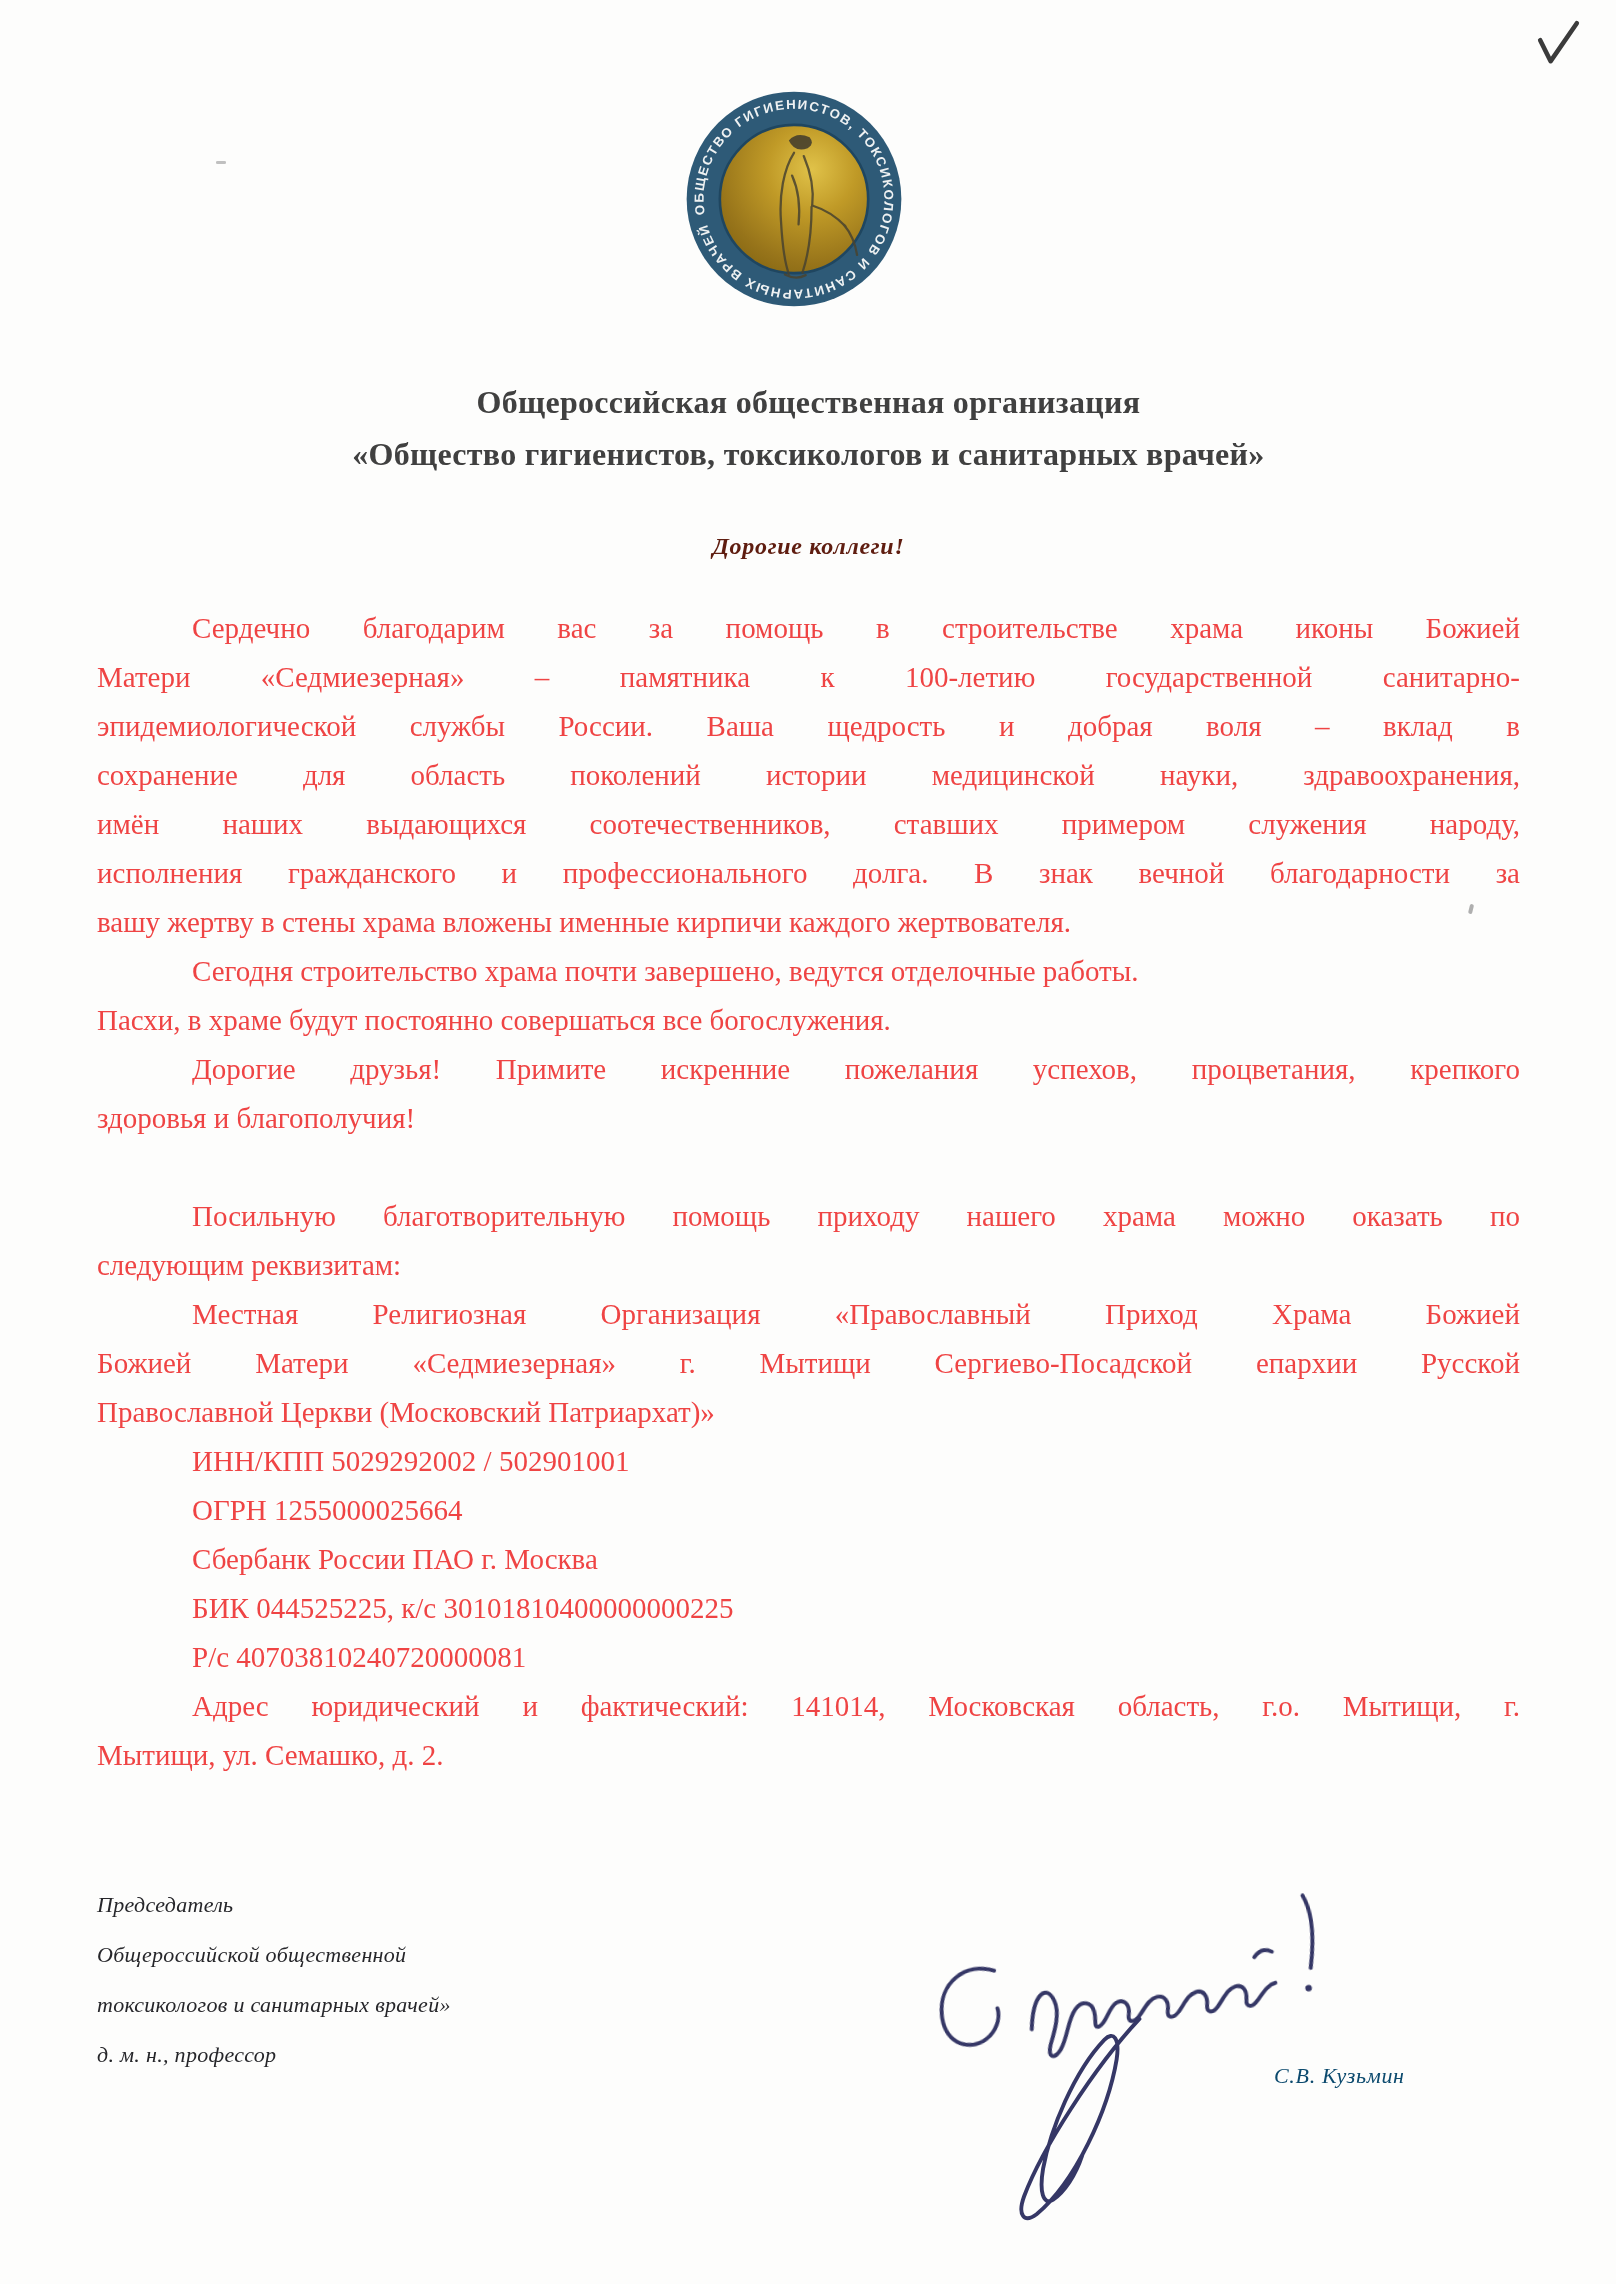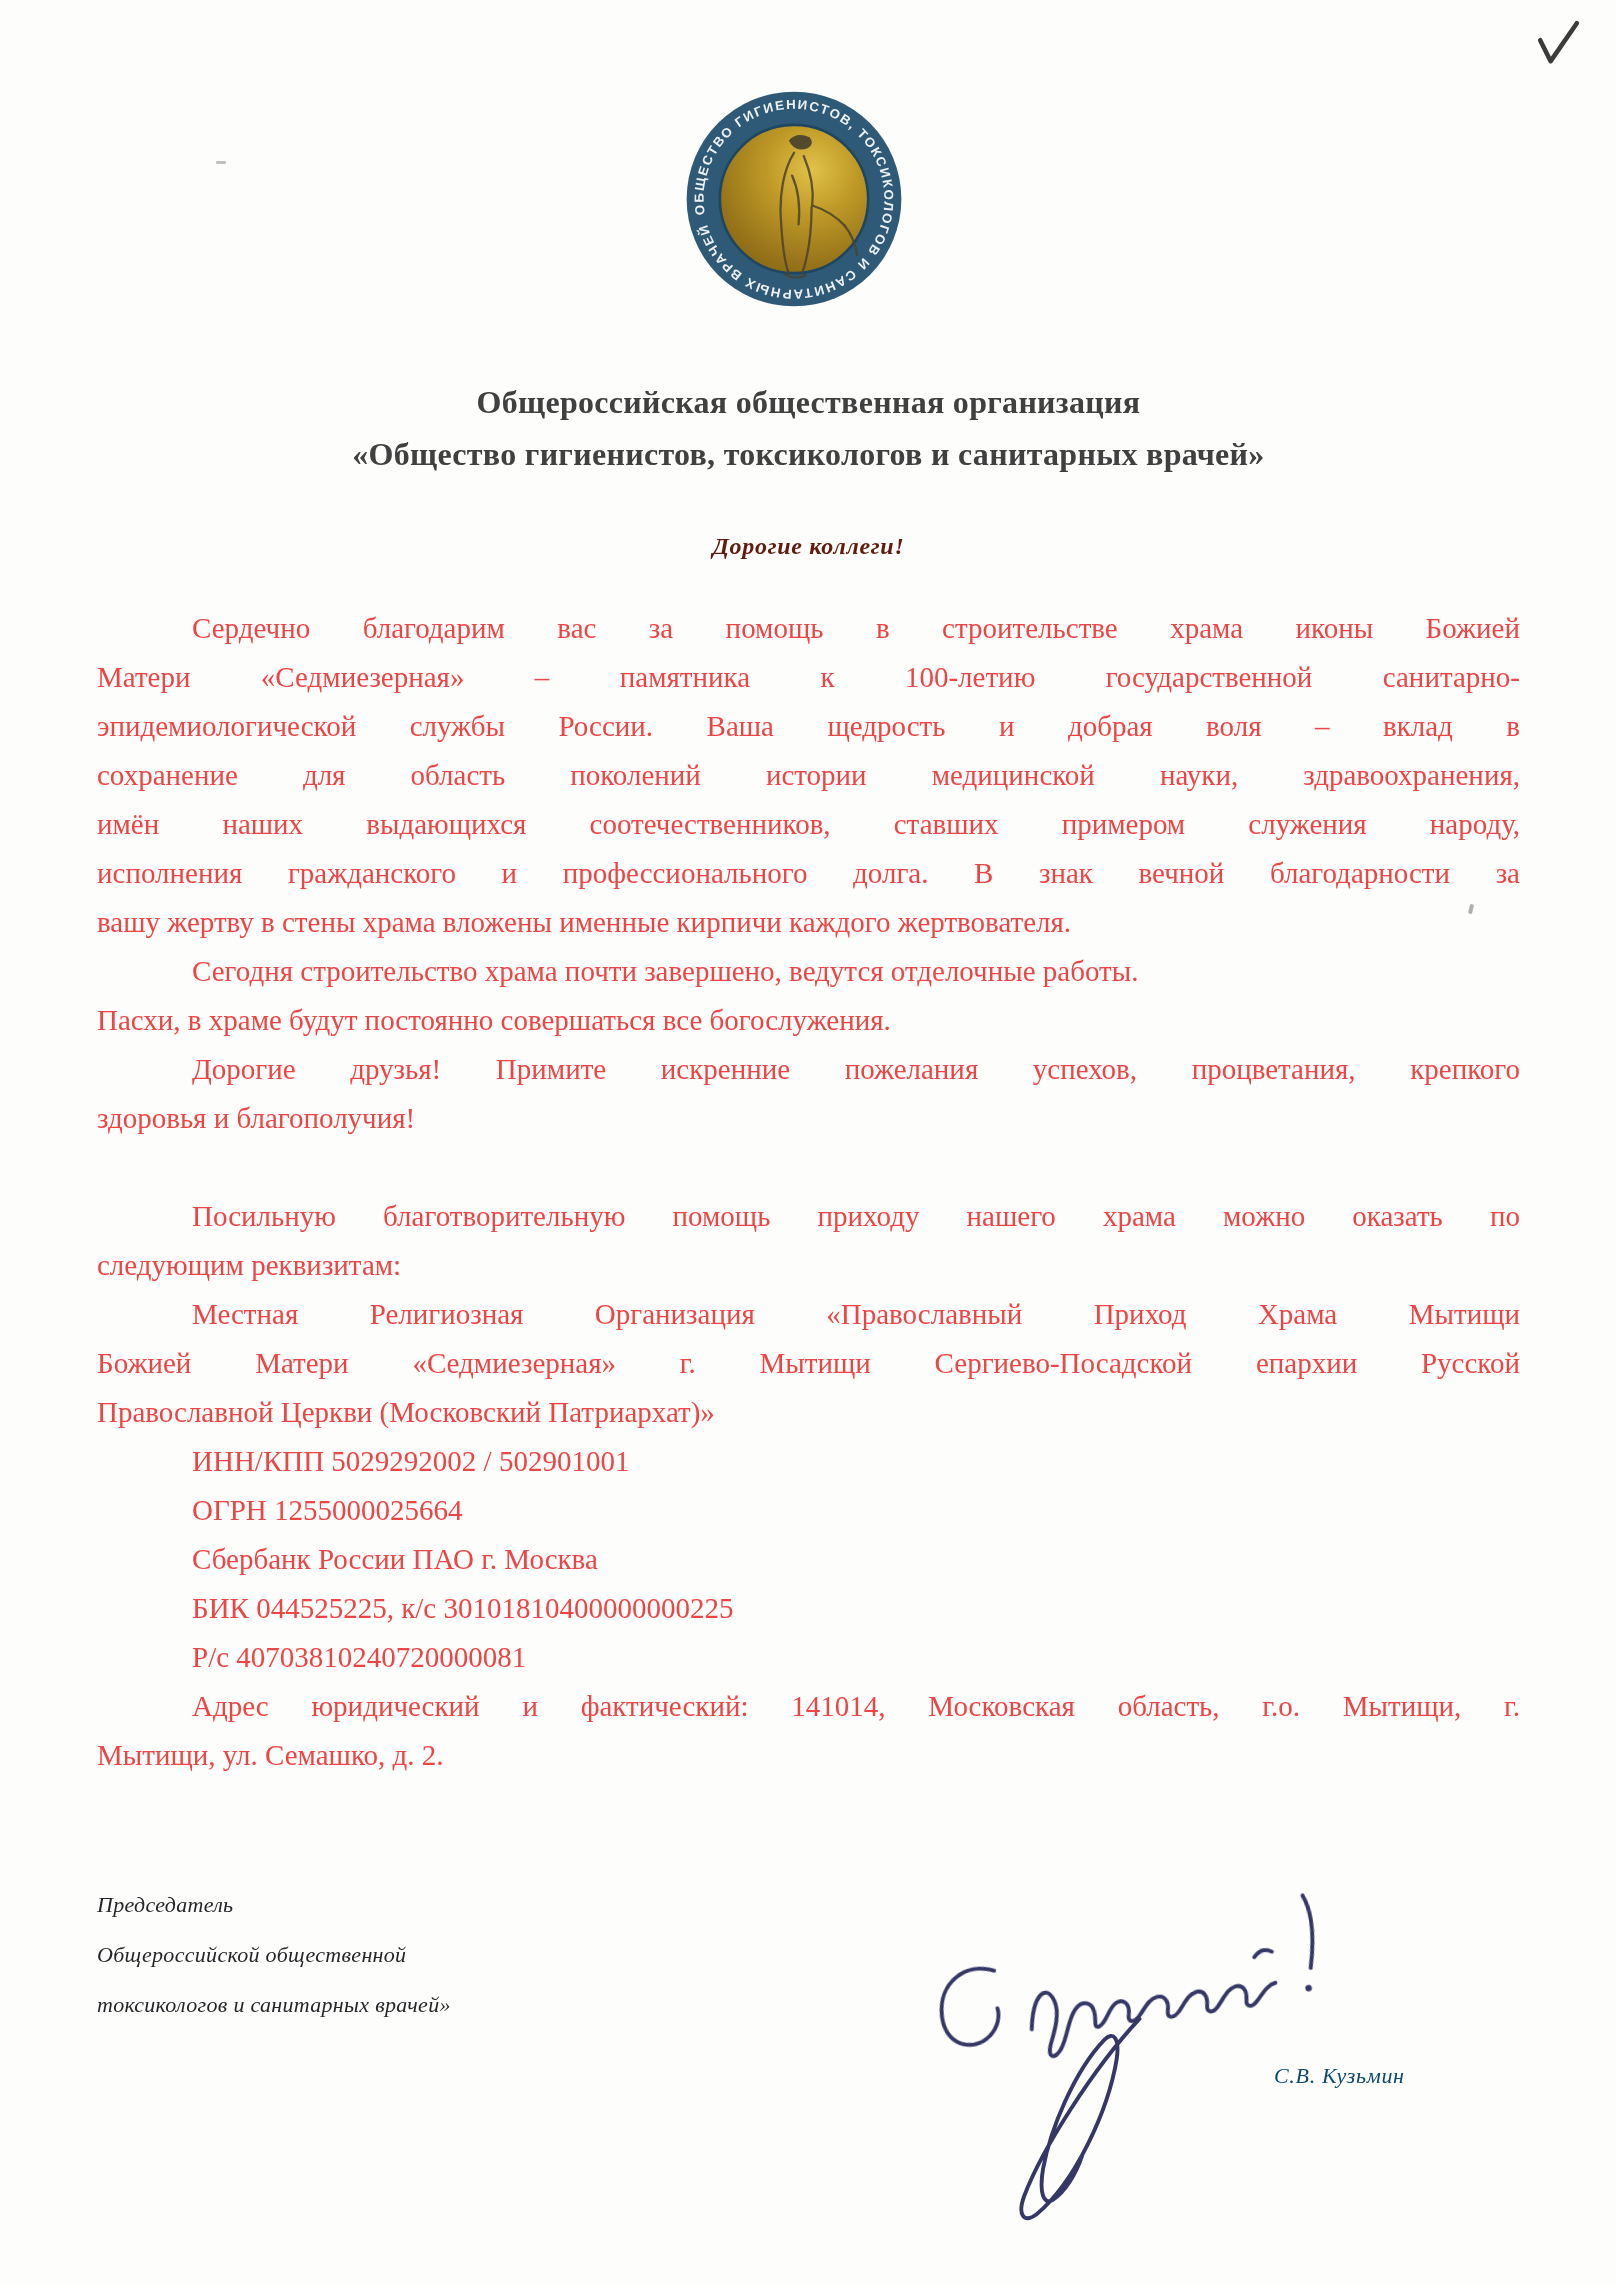--- a/index.html
+++ b/index.html
@@ -129,41 +129,42 @@
     <div>
       <div class="ln first">Дорогие друзья! Примите искренние пожелания успехов, процветания, крепкого</div>
       <div class="ln end">здоровья и благополучия!</div>
     </div>
     <div class="gap"></div>
     <div>
       <div class="ln first">Посильную благотворительную помощь приходу нашего храма можно оказать по</div>
       <div class="ln end">следующим реквизитам:</div>
     </div>
     <div>
-      <div class="ln first">Местная Религиозная Организация «Православный Приход Храма Мытищи</div>
+      <div class="ln first">Местная Религиозная Организация «Православный Приход Храма Божией</div>
       <div class="ln">Божией Матери «Седмиезерная» г. Мытищи Сергиево-Посадской епархии Русской</div>
       <div class="ln end">Православной Церкви (Московский Патриархат)»</div>
     </div>
     <div>
       <div class="ln first end">ИНН/КПП 5029292002 / 502901001</div>
       <div class="ln first end">ОГРН 1255000025664</div>
       <div class="ln first end">Сбербанк России ПАО г. Москва</div>
       <div class="ln first end">БИК 044525225, к/с 30101810400000000225</div>
       <div class="ln first end">Р/с 40703810240720000081</div>
     </div>
     <div>
       <div class="ln first">Адрес юридический и фактический: 141014, Московская область, г.о. Мытищи, г.</div>
       <div class="ln end">Мытищи, ул. Семашко, д. 2.</div>
     </div>
   </div>
 
   <div class="sig-left">
     <div>Председатель</div>
     <div>Общероссийской общественной</div>
     <div>токсикологов и санитарных врачей»</div>
+    <div>д. м. н., профессор</div>
   </div>
 
   <div class="handwriting" role="img" aria-label="С уважением!">
     <svg width="664" height="365" viewBox="0 0 1020 560">
       <g stroke="#2b2d5e" stroke-width="6" fill="none" stroke-linecap="round" stroke-linejoin="round" opacity="0.95">
         <g transform="translate(40,-28) rotate(-9 120 200)">
           <path d="M 162,170 C 120,150 75,175 72,225 C 69,272 110,290 140,268 C 155,256 160,240 158,228"></path>
           <path d="M 205,268 C 215,215 238,202 246,230 C 252,250 240,275 230,296 C 222,315 232,320 244,306
                    C 258,288 262,262 276,248 C 288,236 302,240 304,256 C 306,270 298,282 308,280
                    C 320,277 326,254 340,248 C 352,243 360,254 356,268 C 352,280 360,284 371,274

